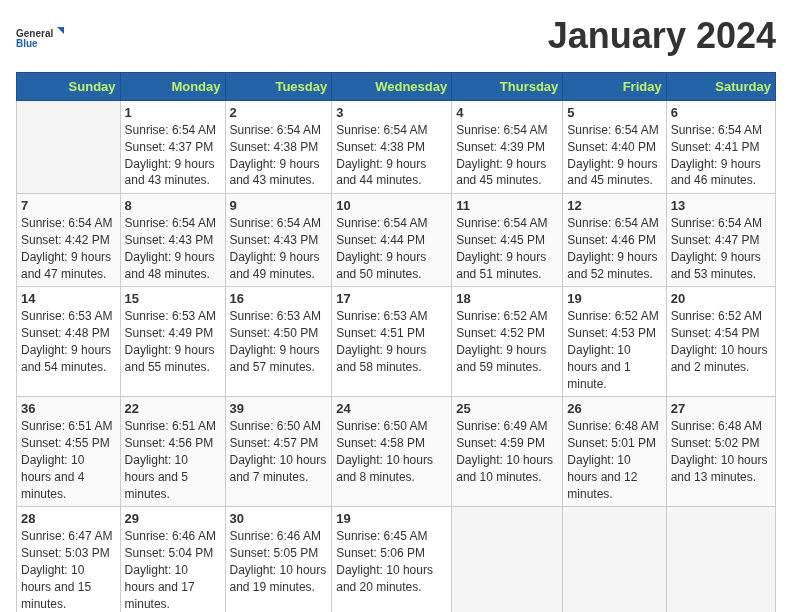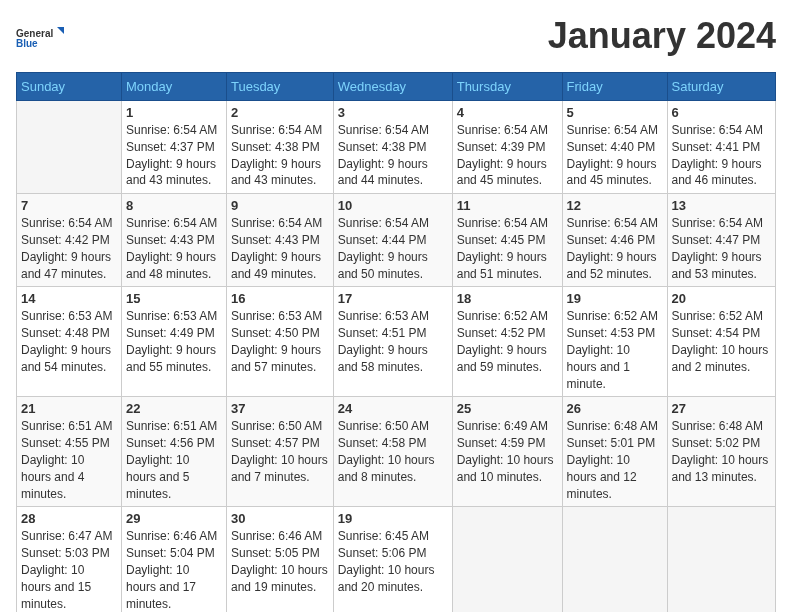--- a/index.html
+++ b/index.html
@@ -34,25 +34,25 @@
       font-size: 14px;
       color: #555;
     }
     table {
       width: 100%;
       border-collapse: collapse;
       font-size: 11px;
     }
     thead tr th {
       background-color: #2563a8;
-      color: #7dd3fc;
+      color: #bef264;
       padding: 6px 4px;
-      text-align: left;
+      text-align: right;
       font-size: 13px;
-      font-weight: normal;
+      font-weight: bold;
       border: 1px solid #1a4e8c;
     }
     tbody tr td {
       border: 1px solid #ccc;
       vertical-align: top;
       padding: 4px 4px;
       min-height: 80px;
       background: #fff;
     }
     tbody tr:nth-child(even) td {
@@ -226,33 +226,33 @@
         </td>
         <td>
           <span class="day-number">20</span>
           <div class="day-detail">
             Sunrise: 6:52 AM<br>Sunset: 4:54 PM<br>Daylight: 10 hours and 2 minutes.
           </div>
         </td>
       </tr>
       <tr>
         <td>
-          <span class="day-number">21</span>
+          <span class="day-number">36</span>
           <div class="day-detail">
             Sunrise: 6:51 AM<br>Sunset: 4:55 PM<br>Daylight: 10 hours and 4 minutes.
           </div>
         </td>
         <td>
           <span class="day-number">22</span>
           <div class="day-detail">
             Sunrise: 6:51 AM<br>Sunset: 4:56 PM<br>Daylight: 10 hours and 5 minutes.
           </div>
         </td>
         <td>
-          <span class="day-number">37</span>
+          <span class="day-number">39</span>
           <div class="day-detail">
             Sunrise: 6:50 AM<br>Sunset: 4:57 PM<br>Daylight: 10 hours and 7 minutes.
           </div>
         </td>
         <td>
           <span class="day-number">24</span>
           <div class="day-detail">
             Sunrise: 6:50 AM<br>Sunset: 4:58 PM<br>Daylight: 10 hours and 8 minutes.
           </div>
         </td>

